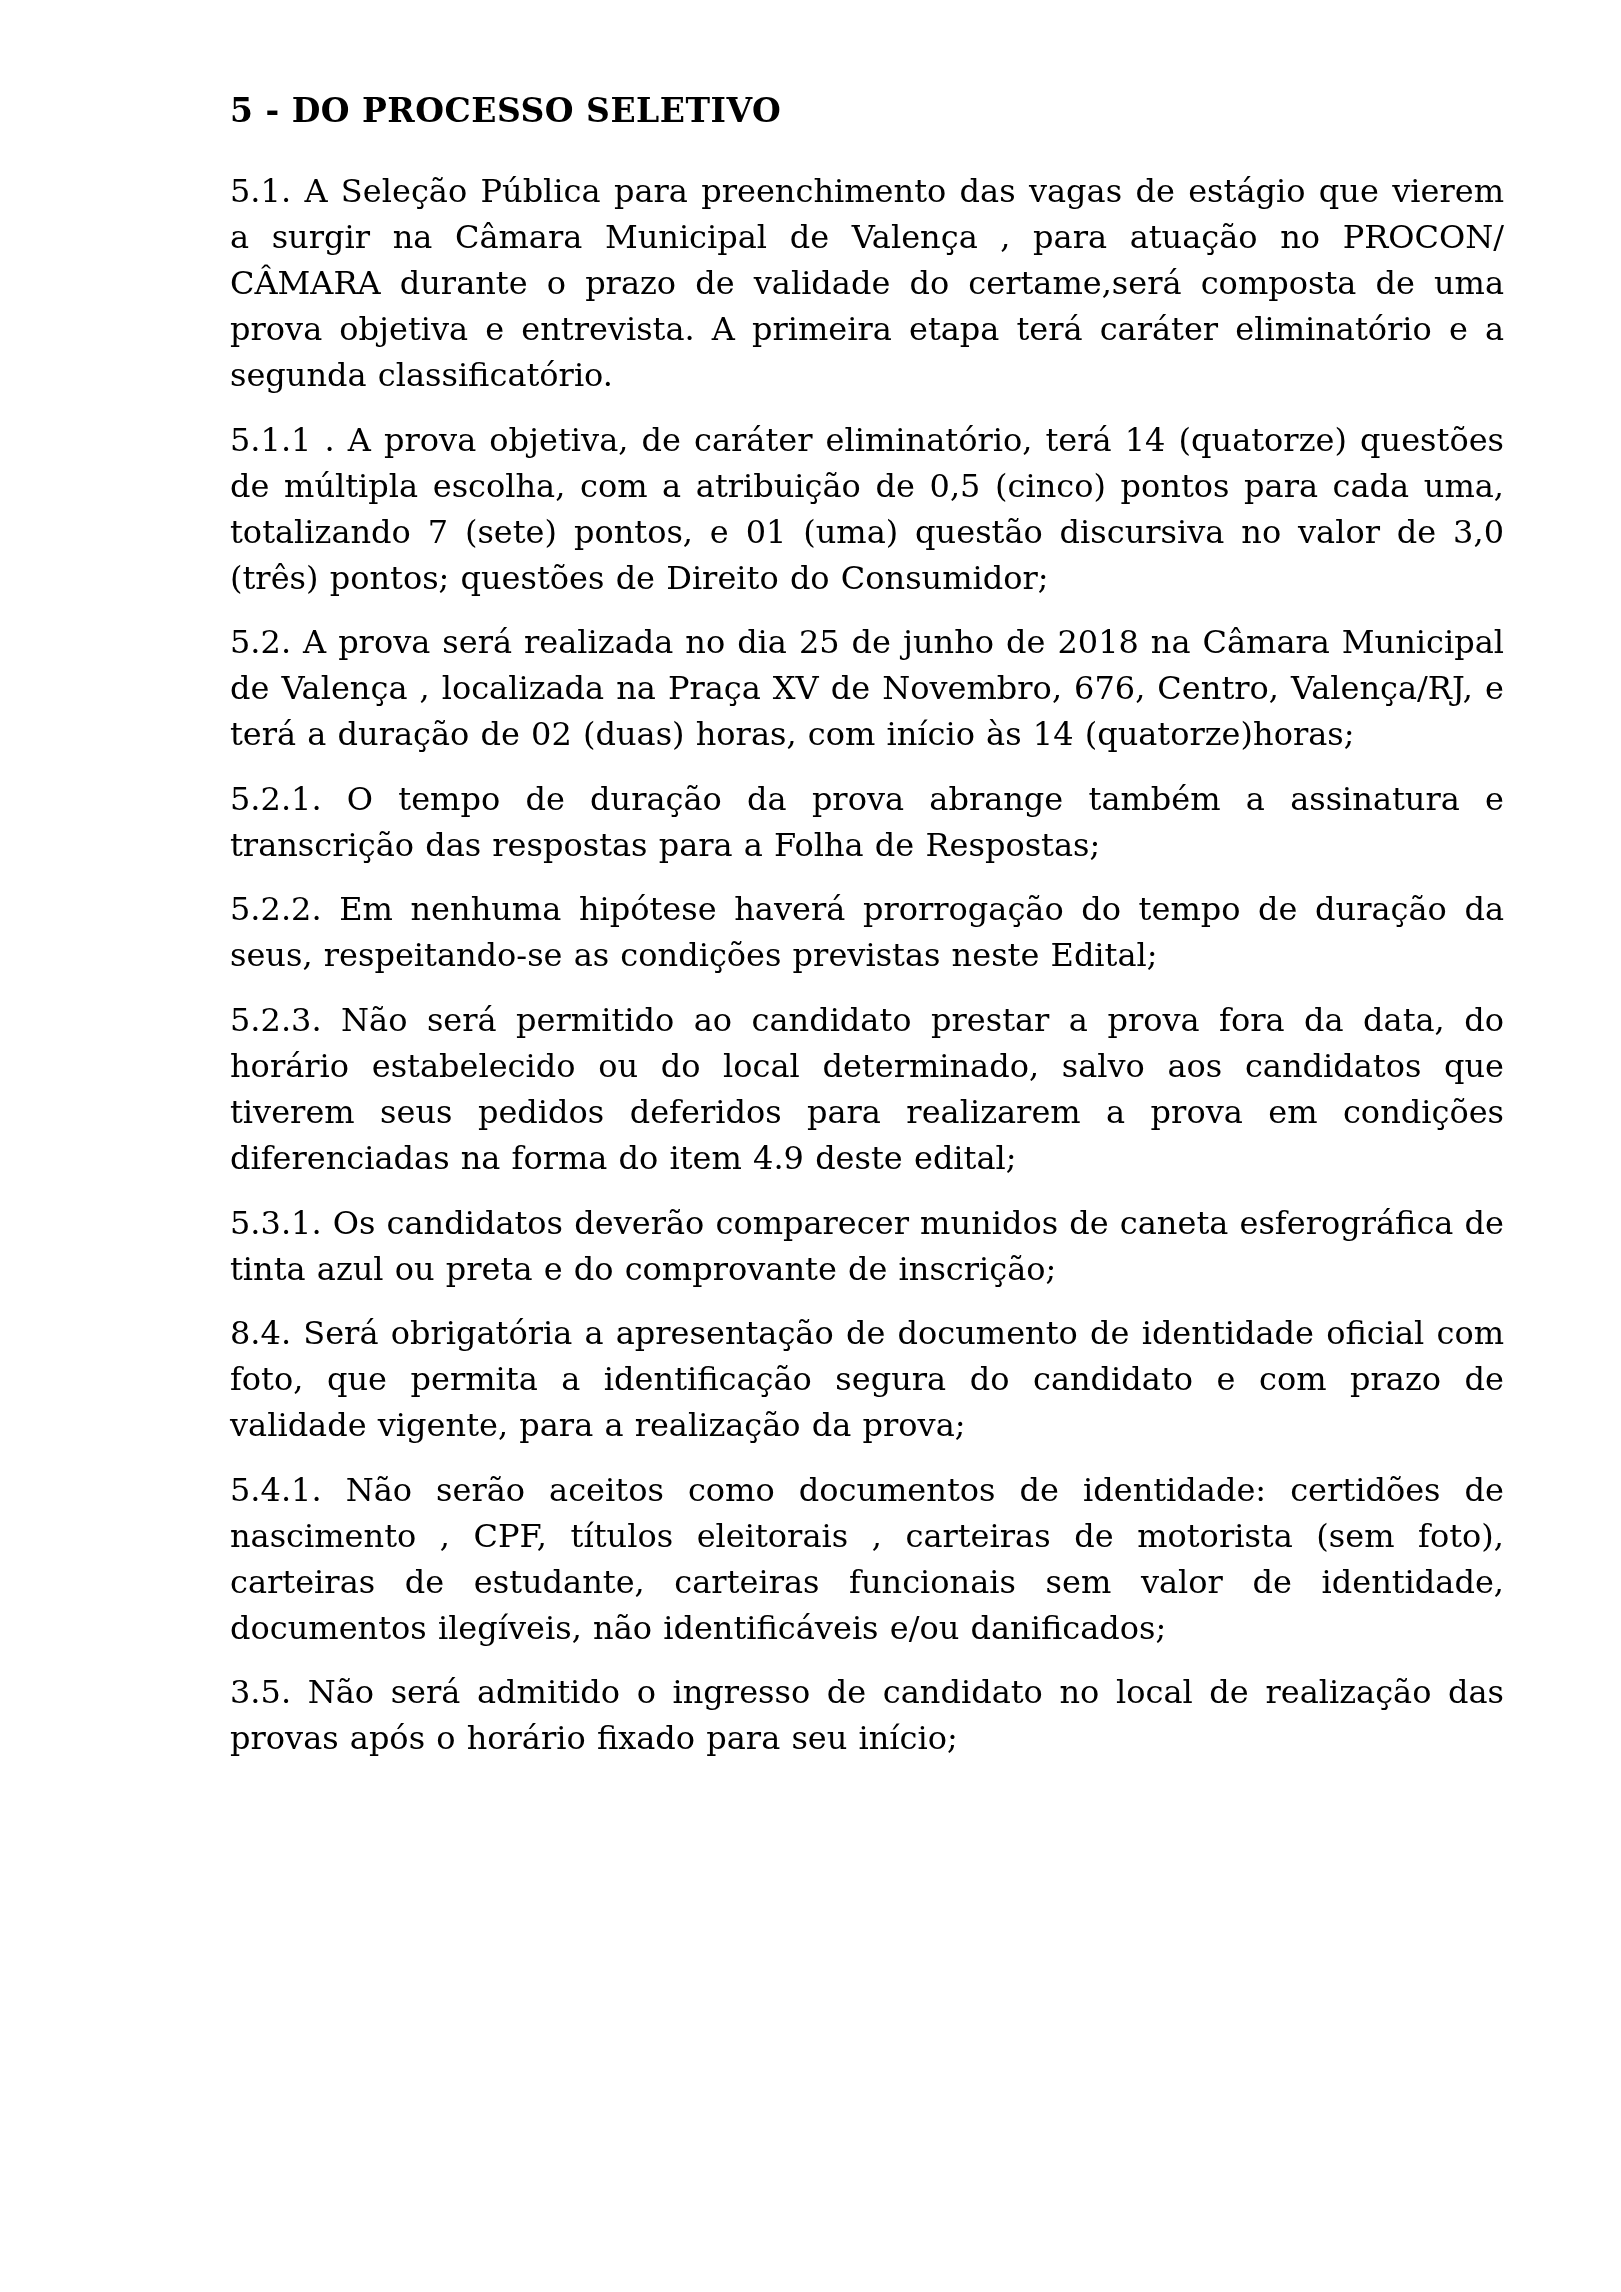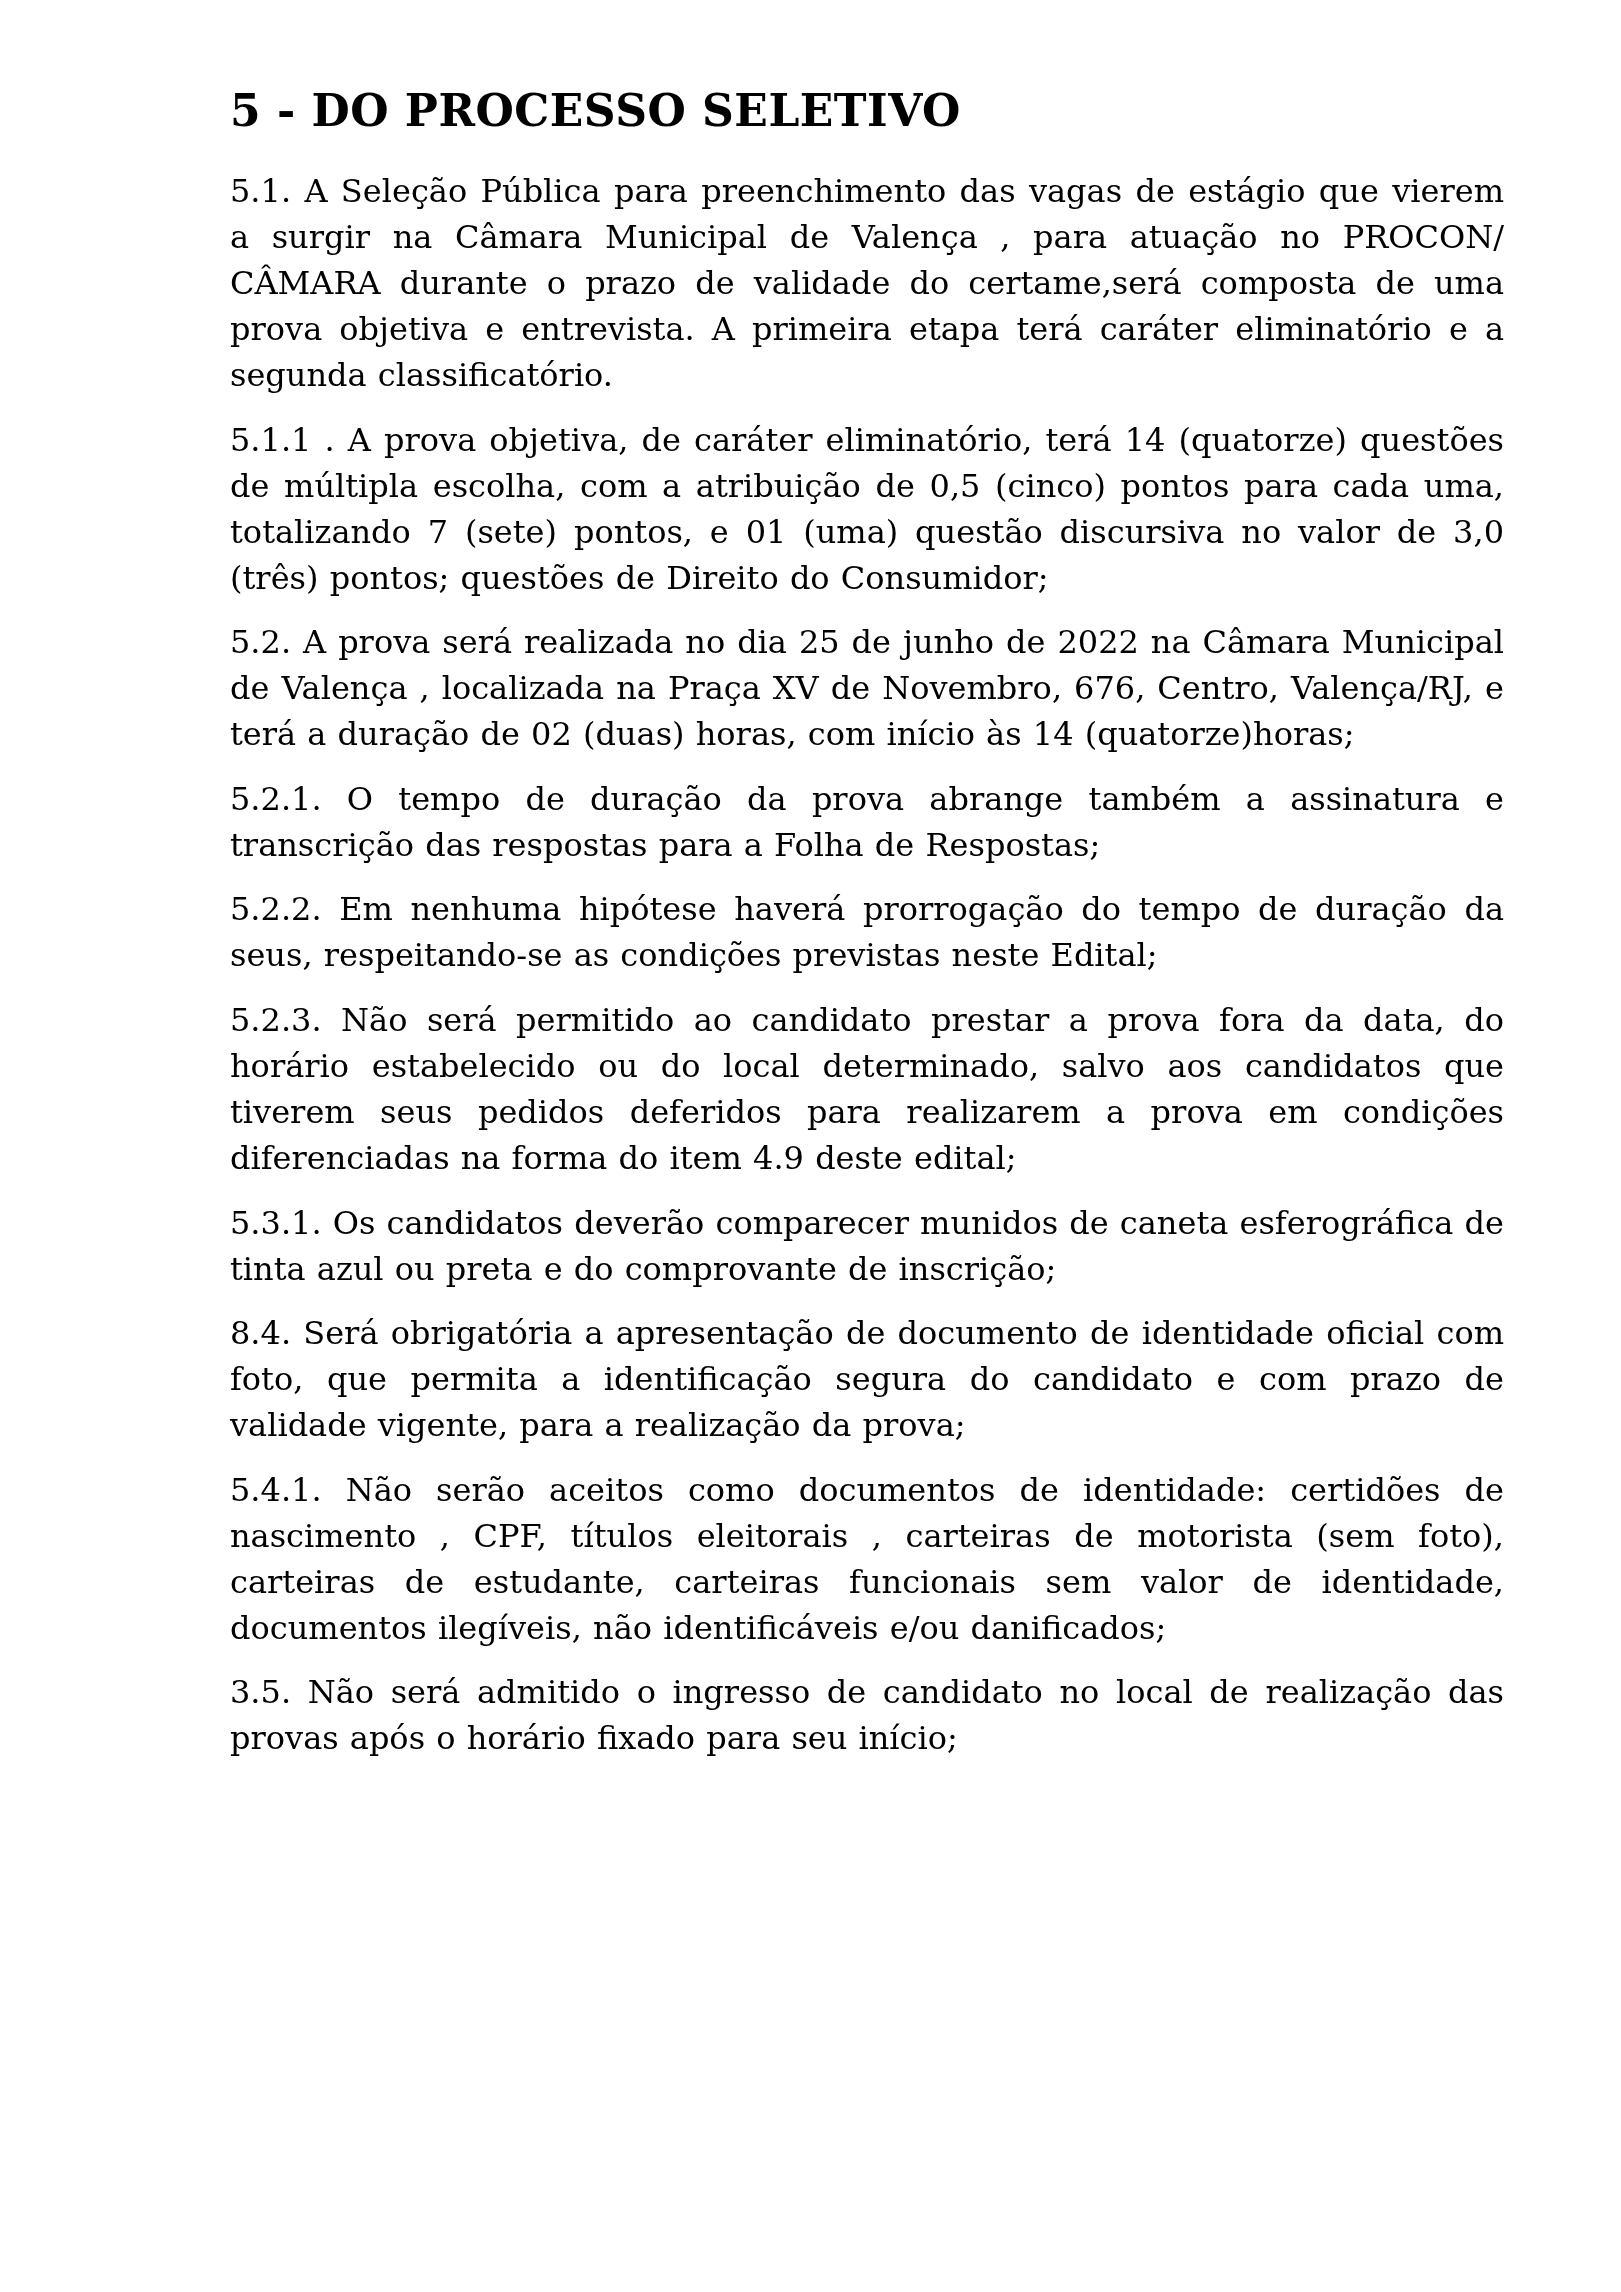--- a/index.html
+++ b/index.html
@@ -16,42 +16,42 @@
   }
   .page {
     box-sizing: border-box;
     width: 1621px;
     height: 2293px;
     padding: 88px 117px 0 230px;
     background: #ffffff;
     overflow: hidden;
   }
   .doc-heading {
-    font-size: 44px;
+    font-size: 33px;
     font-weight: bold;
     line-height: 46px;
     margin: 0 0 34px 0;
     letter-spacing: 0.5px;
   }
   .doc-paragraph {
     font-size: 32px;
     line-height: 46px;
     text-align: justify;
     margin: 0 0 18.6px 0;
     word-spacing: 1px;
   }
 </style>
 </head>
 <body>
 
 <div class="page">
   <h1 class="doc-heading">5 - DO PROCESSO SELETIVO</h1>
   <p class="doc-paragraph">5.1. A Seleção Pública para preenchimento das vagas de estágio que vierem a surgir na Câmara Municipal de Valença , para atuação no PROCON/ CÂMARA durante o prazo de validade do certame,será composta de uma prova objetiva e entrevista. A primeira etapa terá caráter eliminatório  e a segunda classificatório.</p>
   <p class="doc-paragraph">5.1.1 . A prova objetiva, de caráter eliminatório, terá 14 (quatorze) questões de múltipla escolha, com a atribuição de 0,5 (cinco) pontos para cada uma, totalizando 7 (sete) pontos, e 01 (uma) questão discursiva no valor de 3,0 (três) pontos; questões de Direito do Consumidor;</p>
-  <p class="doc-paragraph">5.2. A prova será realizada no dia 25 de junho de 2022 na Câmara Municipal de Valença , localizada na Praça XV de Novembro, 676, Centro, Valença/RJ, e terá a duração de 02 (duas) horas, com início às 14 (quatorze)horas;</p>
+  <p class="doc-paragraph">5.2. A prova será realizada no dia 25 de junho de 2018 na Câmara Municipal de Valença , localizada na Praça XV de Novembro, 676, Centro, Valença/RJ, e terá a duração de 02 (duas) horas, com início às 14 (quatorze)horas;</p>
   <p class="doc-paragraph">5.2.1. O tempo de duração da prova abrange também a assinatura e transcrição das respostas para a Folha de Respostas;</p>
   <p class="doc-paragraph">5.2.2. Em nenhuma hipótese haverá prorrogação do tempo de duração da seus, respeitando-se as condições previstas neste Edital;</p>
   <p class="doc-paragraph">5.2.3. Não será permitido ao candidato prestar a prova fora da data, do horário estabelecido ou do local determinado, salvo aos candidatos que tiverem seus pedidos deferidos para realizarem a prova em condições diferenciadas na forma do item 4.9 deste edital;</p>
   <p class="doc-paragraph">5.3.1. Os candidatos deverão comparecer munidos de caneta esferográfica de tinta azul ou preta e do comprovante de inscrição;</p>
   <p class="doc-paragraph">8.4. Será obrigatória a apresentação de documento de identidade oficial com foto, que permita a identificação segura do candidato e com prazo de validade vigente, para a realização da prova;</p>
   <p class="doc-paragraph">5.4.1. Não serão aceitos como documentos de identidade: certidões de nascimento , CPF, títulos eleitorais , carteiras de motorista (sem foto), carteiras de estudante, carteiras funcionais sem valor de identidade, documentos ilegíveis, não identificáveis e/ou danificados;</p>
   <p class="doc-paragraph">3.5. Não será admitido o ingresso de candidato no local de realização das provas após o horário fixado para seu início;</p>
 </div>
 
 

